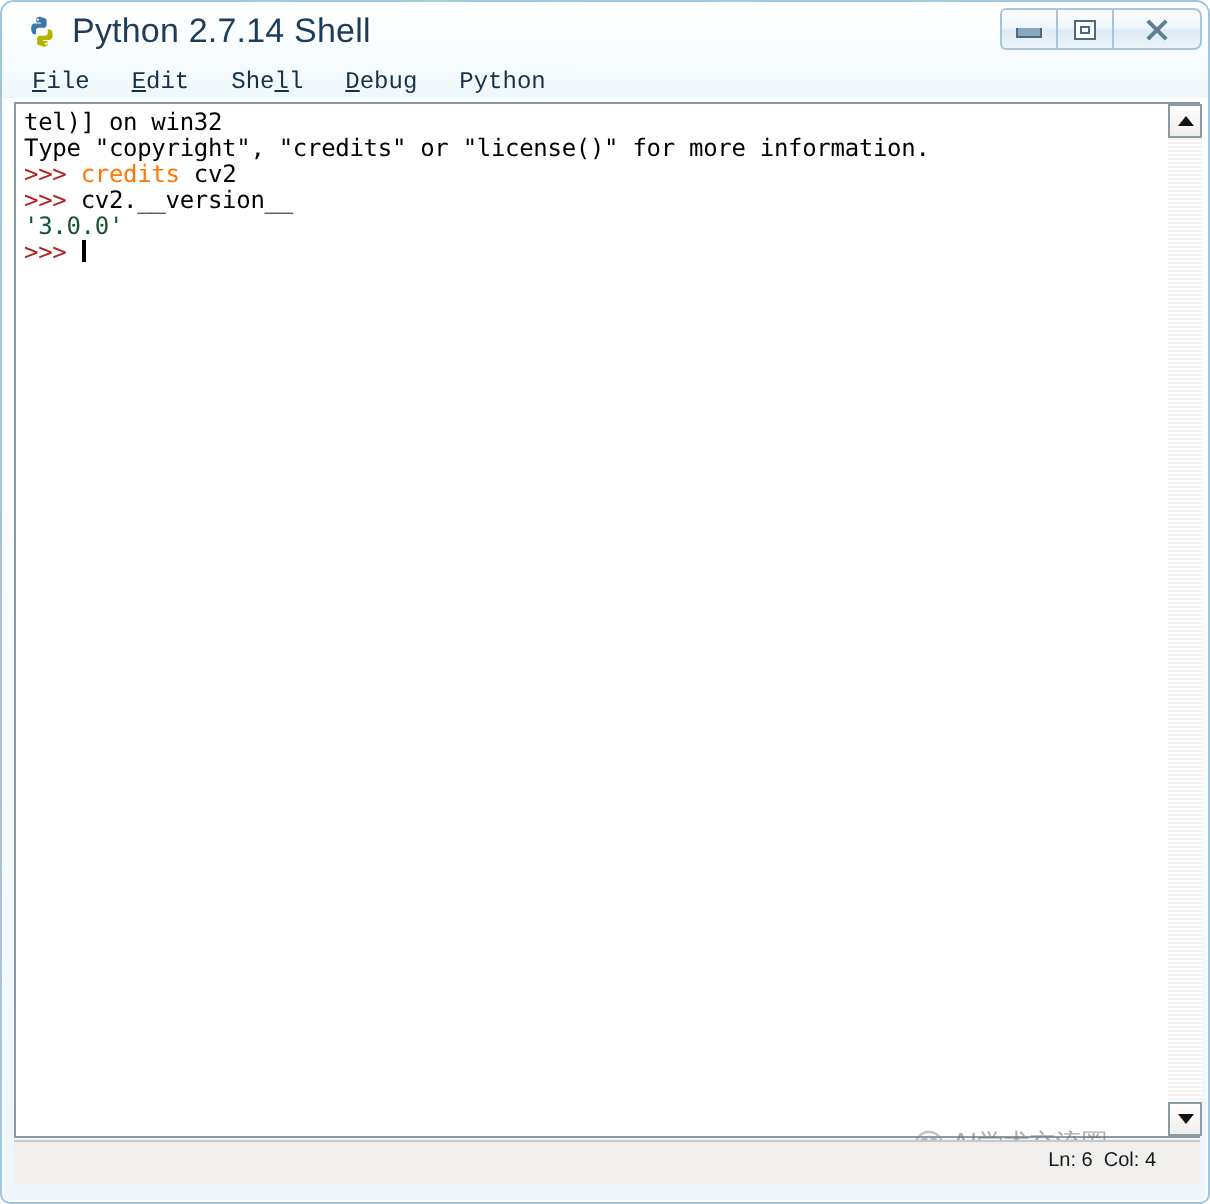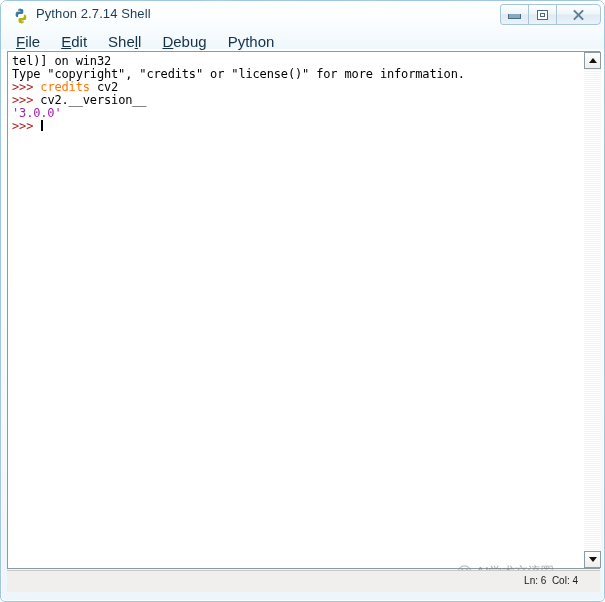--- a/index.html
+++ b/index.html
@@ -39,21 +39,21 @@
     width: 603px; height: 28px;
     box-sizing: border-box;
   }
   #title-icon {
     position: absolute; left: 10px; top: 5px;
     width: 18px; height: 18px;
   }
   #title-text {
     position: absolute;
     left: 34px; top: 4px;
-    font-size: 13px;
+    font-size: 17px;
     color: #1b3d59;
     text-shadow: 0 0 3px #ffffff, 0 0 5px #ffffff, 0 1px 0 #ffffff;
     white-space: nowrap;
     letter-spacing: 0.1px;
   }
   #win-buttons {
     position: absolute;
     right: 4px; top: 2px;
     display: flex;
   }
@@ -108,26 +108,27 @@
   
   #menu-bar {
     position: absolute;
     left: 6px; top: 30px;
     width: 592px; height: 20px;
     display: flex;
     align-items: center;
     background: transparent;
   }
   .menu-item {
-    font-size: 15px;
+    font-size: 12px;
     color: #14324a;
     padding: 1px 9px 1px 9px;
     margin-right: 3px;
     white-space: nowrap;
     cursor: default;
+    font-family: Liberation Mono, monospace;
   }
   .menu-item u { text-decoration: underline; }
 
   
   #text-wrap {
     position: absolute;
     left: 6px; top: 50px;
     width: 593px; height: 518px;
     box-sizing: border-box;
     border: 1px solid #8c9aa4;
@@ -146,21 +147,21 @@
   .line {
     font-family: "DejaVu Sans Mono", "Liberation Mono", monospace;
     font-size: 12px;
     line-height: 13px;
     white-space: pre;
     color: #000000;
     letter-spacing: -0.15px;
   }
   .prompt { color: #b32222; }
   .kw     { color: #ff7700; }
-  .outstr { color: #a21caf; margin-top: 20px; }
+  .outstr { color: #14532d; margin-top: 20px; }
   .caret {
     display: inline-block;
     width: 2px; height: 11px;
     background: #000000;
     vertical-align: -1px;
     margin-left: 1px;
   }
 
   
   #scrollbar {

